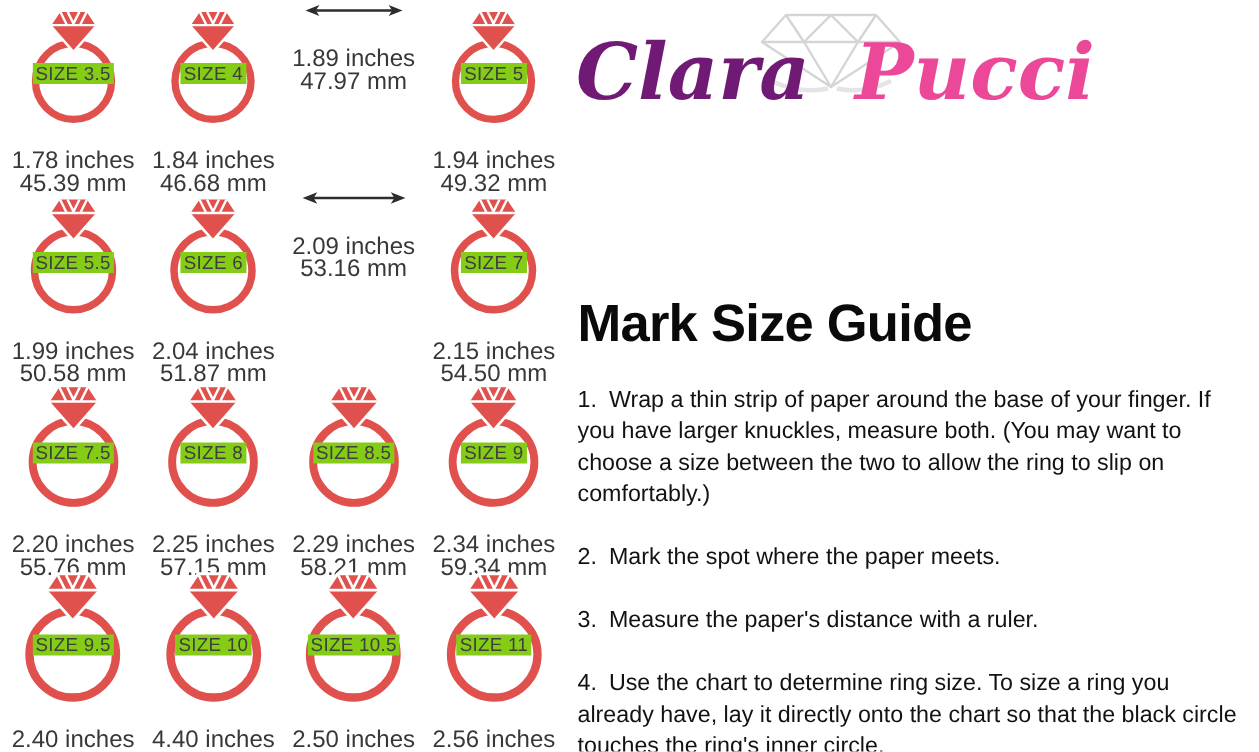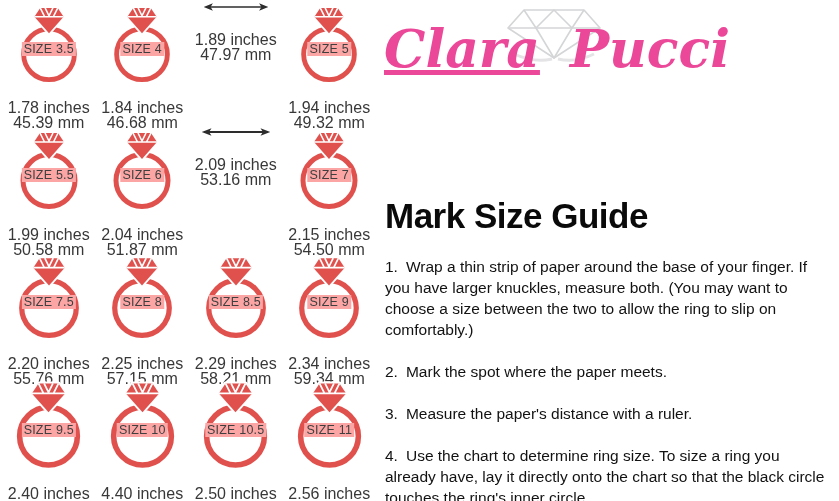--- a/index.html
+++ b/index.html
@@ -22,21 +22,21 @@
   .cell { display: flex; flex-direction: column; align-items: center; }
   .fig { position: relative; }
   .fig svg.ring { display: block; }
   .r1 svg.ring { width: 78px; height: 80px; }
   .r2 svg.ring { width: 80px; height: 82px; }
   .r3 svg.ring { width: 84px; height: 86px; }
   .r4 svg.ring { width: 89px; height: 91px; }
   .lbl {
     position: absolute; left: 50%; top: 56%;
     transform: translate(-50%, -50%);
-    background: #fca5a5;
+    background: #84cc16;
     padding: 0 2px;
     font-size: 12.5px;
     color: #3f3f3f;
     white-space: nowrap;
     letter-spacing: 0.2px;
   }
   svg.arrow { display: block; height: 12px; margin-top: -3px; }
   .r1 svg.arrow { width: 66px; }
   .r2 svg.arrow { width: 70px; }
   .r3 svg.arrow { width: 72px; }
@@ -55,21 +55,21 @@
   .logo { position: absolute; left: 0; top: 0; width: 456px; height: 110px; }
   .logo-diamond { position: absolute; left: 128px; top: 6px; }
   .brand-row {
     position: absolute; left: 6px; top: 18px;
     white-space: nowrap;
     font-family: "DejaVu Serif", serif;
     font-style: italic;
     font-weight: 700;
     font-size: 52px;
   }
-  .brand-first { color: #ec4899; text-decoration: underline; }
+  .brand-first { color: #701a75; }
   .brand-last  { color: #ec4899; margin-left: 30px; }
 
   .guide-title {
     position: absolute; left: 7px; top: 196px;
     font-size: 35px;
     font-weight: 700;
     color: #0a0a0a;
     letter-spacing: -0.5px;
   }
   .steps {

